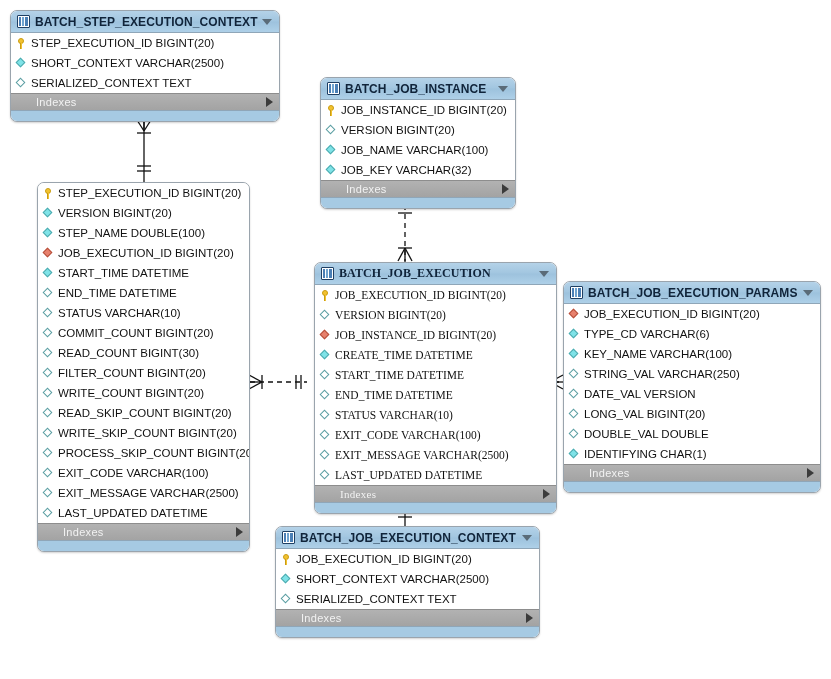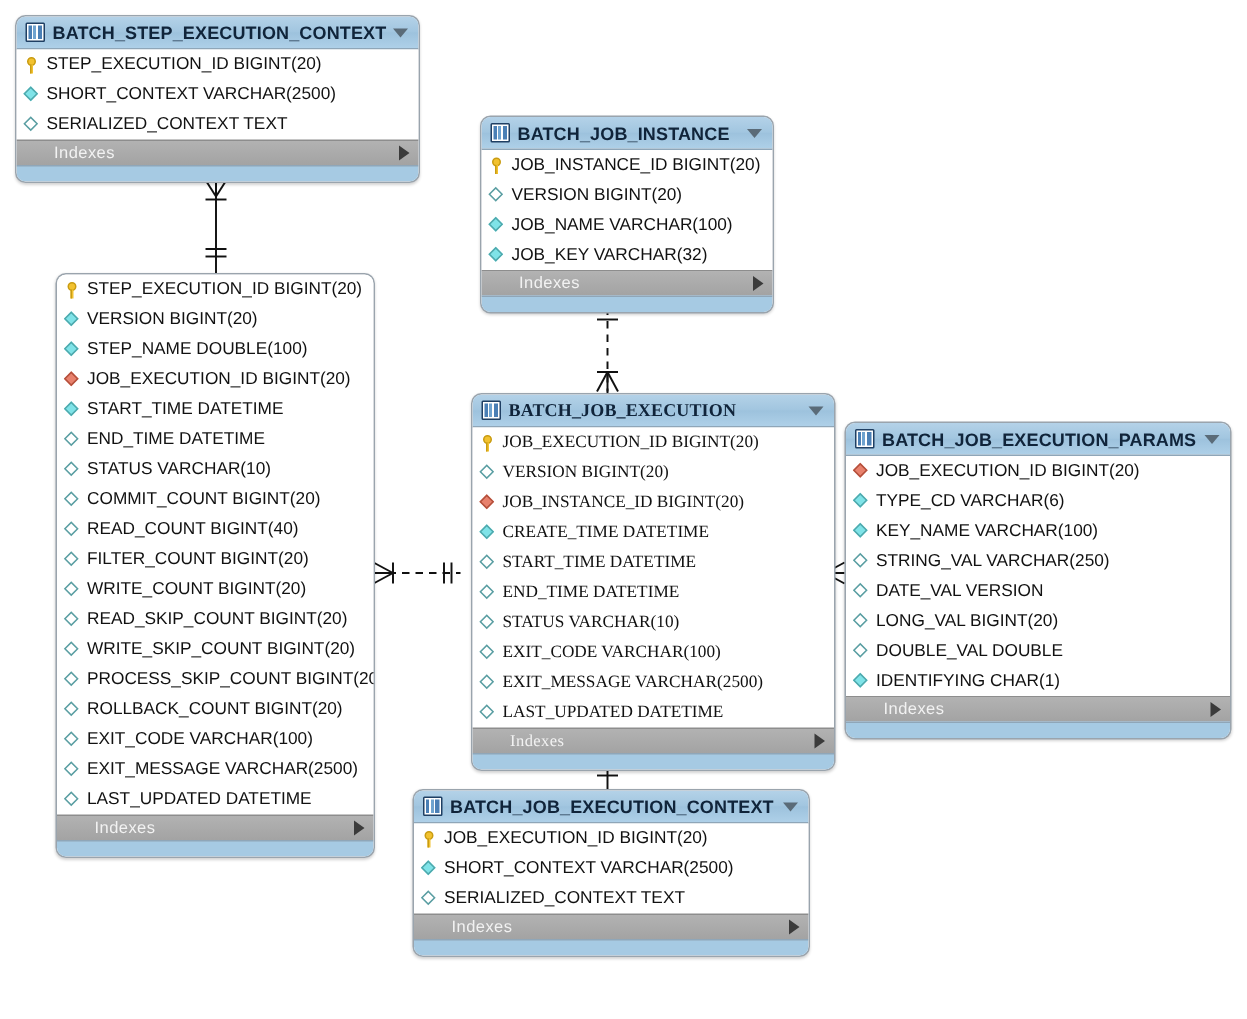--- a/index.html
+++ b/index.html
@@ -328,45 +328,41 @@
           <div class="col">
             <span class="mk mk-dia mk-null"></span>
             <span class="col-label">STATUS VARCHAR(10)</span>
           </div>
           <div class="col">
             <span class="mk mk-dia mk-null"></span>
             <span class="col-label">COMMIT_COUNT BIGINT(20)</span>
           </div>
           <div class="col">
             <span class="mk mk-dia mk-null"></span>
-            <span class="col-label">READ_COUNT BIGINT(40)</span>
+            <span class="col-label">READ_COUNT BIGINT(30)</span>
           </div>
           <div class="col">
             <span class="mk mk-dia mk-null"></span>
             <span class="col-label">FILTER_COUNT BIGINT(20)</span>
           </div>
           <div class="col">
             <span class="mk mk-dia mk-null"></span>
             <span class="col-label">WRITE_COUNT BIGINT(20)</span>
           </div>
           <div class="col">
             <span class="mk mk-dia mk-null"></span>
             <span class="col-label">READ_SKIP_COUNT BIGINT(20)</span>
           </div>
           <div class="col">
             <span class="mk mk-dia mk-null"></span>
             <span class="col-label">WRITE_SKIP_COUNT BIGINT(20)</span>
           </div>
           <div class="col">
             <span class="mk mk-dia mk-null"></span>
             <span class="col-label">PROCESS_SKIP_COUNT BIGINT(20)</span>
-          </div>
-          <div class="col">
-            <span class="mk mk-dia mk-null"></span>
-            <span class="col-label">ROLLBACK_COUNT BIGINT(20)</span>
           </div>
           <div class="col">
             <span class="mk mk-dia mk-null"></span>
             <span class="col-label">EXIT_CODE VARCHAR(100)</span>
           </div>
           <div class="col">
             <span class="mk mk-dia mk-null"></span>
             <span class="col-label">EXIT_MESSAGE VARCHAR(2500)</span>
           </div>
           <div class="col">

